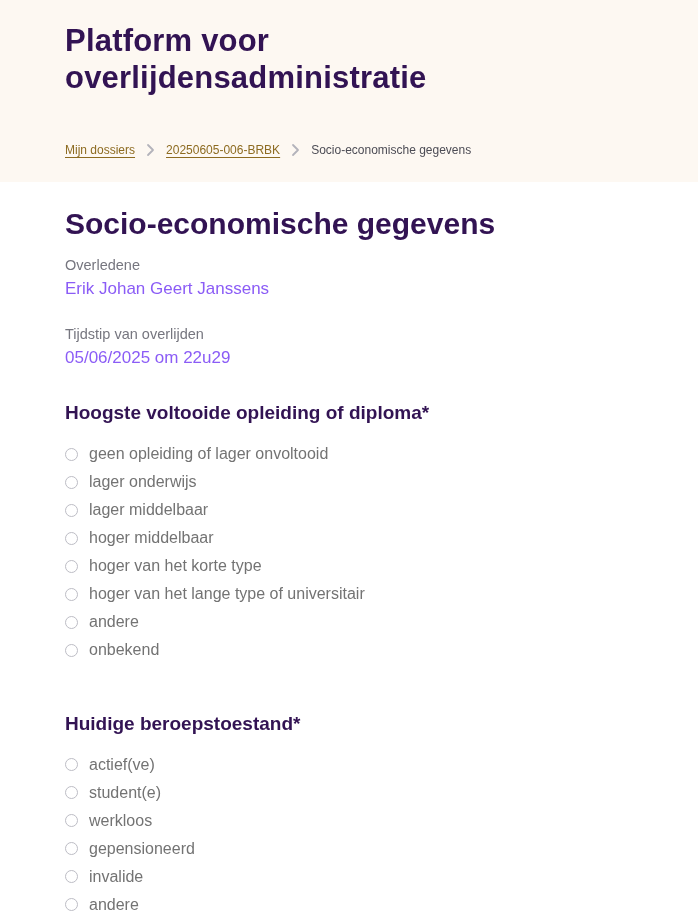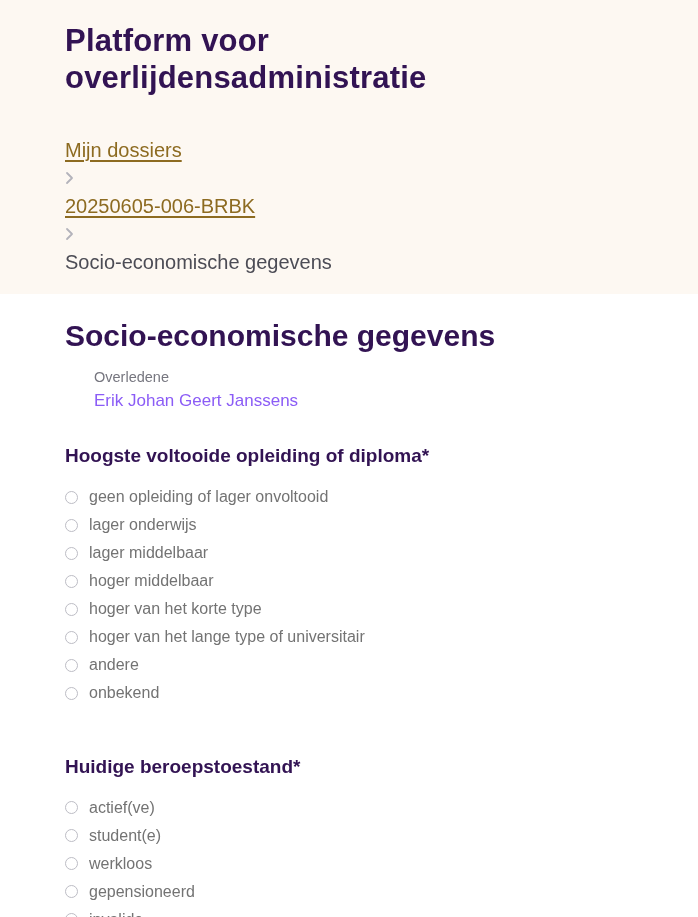--- a/index.html
+++ b/index.html
@@ -19,25 +19,24 @@
   .app-title {
     margin: 0 0 44px 0;
     font-size: 31px;
     line-height: 1.2;
     font-weight: 800;
     letter-spacing: 0.2px;
     color: #321353;
   }
   .breadcrumb {
     display: flex;
-    align-items: flex-start;
+    align-items: center;
     gap: 11px;
-    font-size: 20px;
+    font-size: 12px;
     line-height: 20px;
-    flex-direction: column;
   }
   .crumb-link {
     color: #8d6b21;
     text-decoration: underline;
     text-underline-offset: 3px;
     cursor: pointer;
     white-space: nowrap;
   }
   .crumb-current {
     color: #4c4c55;
@@ -54,21 +53,21 @@
   .main-content {
     padding: 24px 65px 26px 65px;
   }
   .page-title {
     margin: 0 0 13px 0;
     font-size: 30px;
     line-height: 1.2;
     font-weight: 800;
     color: #321353;
   }
-  .meta-block { margin-top: 10px; margin-left: 29px; }
+  .meta-block { margin-top: 10px; }
   .meta-block + .meta-block { margin-top: 24px; }
   .meta-label {
     margin: 0;
     font-size: 14.5px;
     line-height: 20px;
     color: #76767f;
   }
   .meta-value {
     margin: 3px 0 0 0;
     font-size: 17px;
@@ -131,20 +130,24 @@
 </header>
 
 <main class="main-content">
   <h2 class="page-title">Socio-economische gegevens</h2>
 
   <div class="meta-block">
     <p class="meta-label">Overledene</p>
     <p class="meta-value">Erik Johan Geert Janssens</p>
   </div>
 
+  <div class="meta-block">
+    <p class="meta-label">Tijdstip van overlijden</p>
+    <p class="meta-value">05/06/2025 om 22u29</p>
+  </div>
 
   <section class="form-section">
     <h3 class="section-heading">Hoogste voltooide opleiding of diploma*</h3>
     <div class="radio-group">
       <label class="radio-row">
         <span class="radio-circle"></span>
         <span class="radio-label">geen opleiding of lager onvoltooid</span>
       </label>
       <label class="radio-row">
         <span class="radio-circle"></span>

